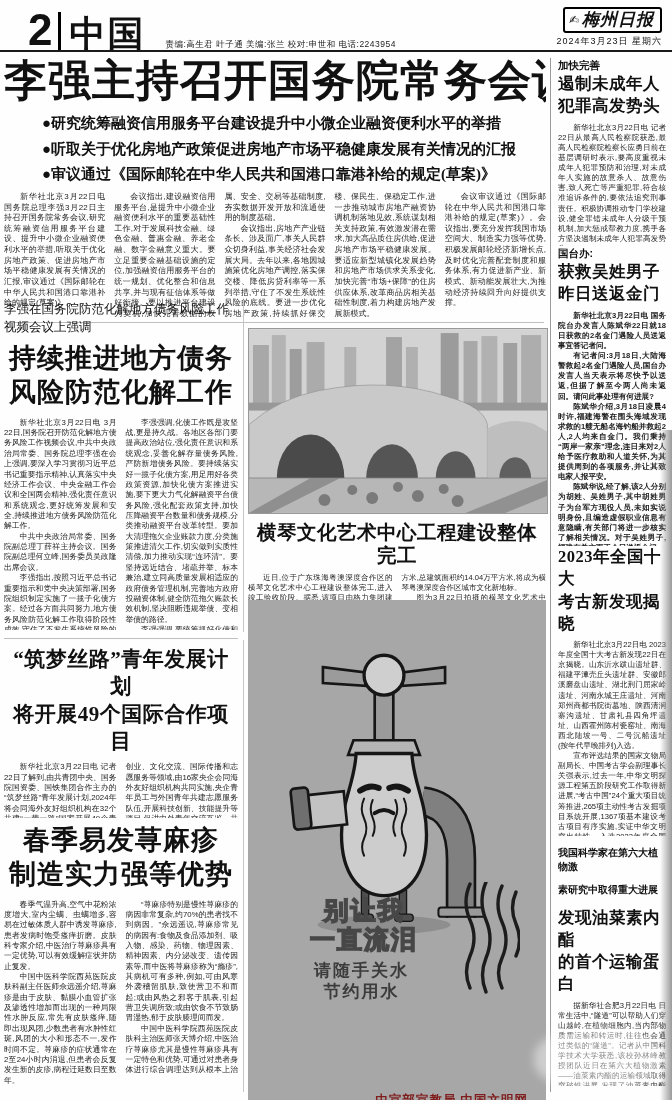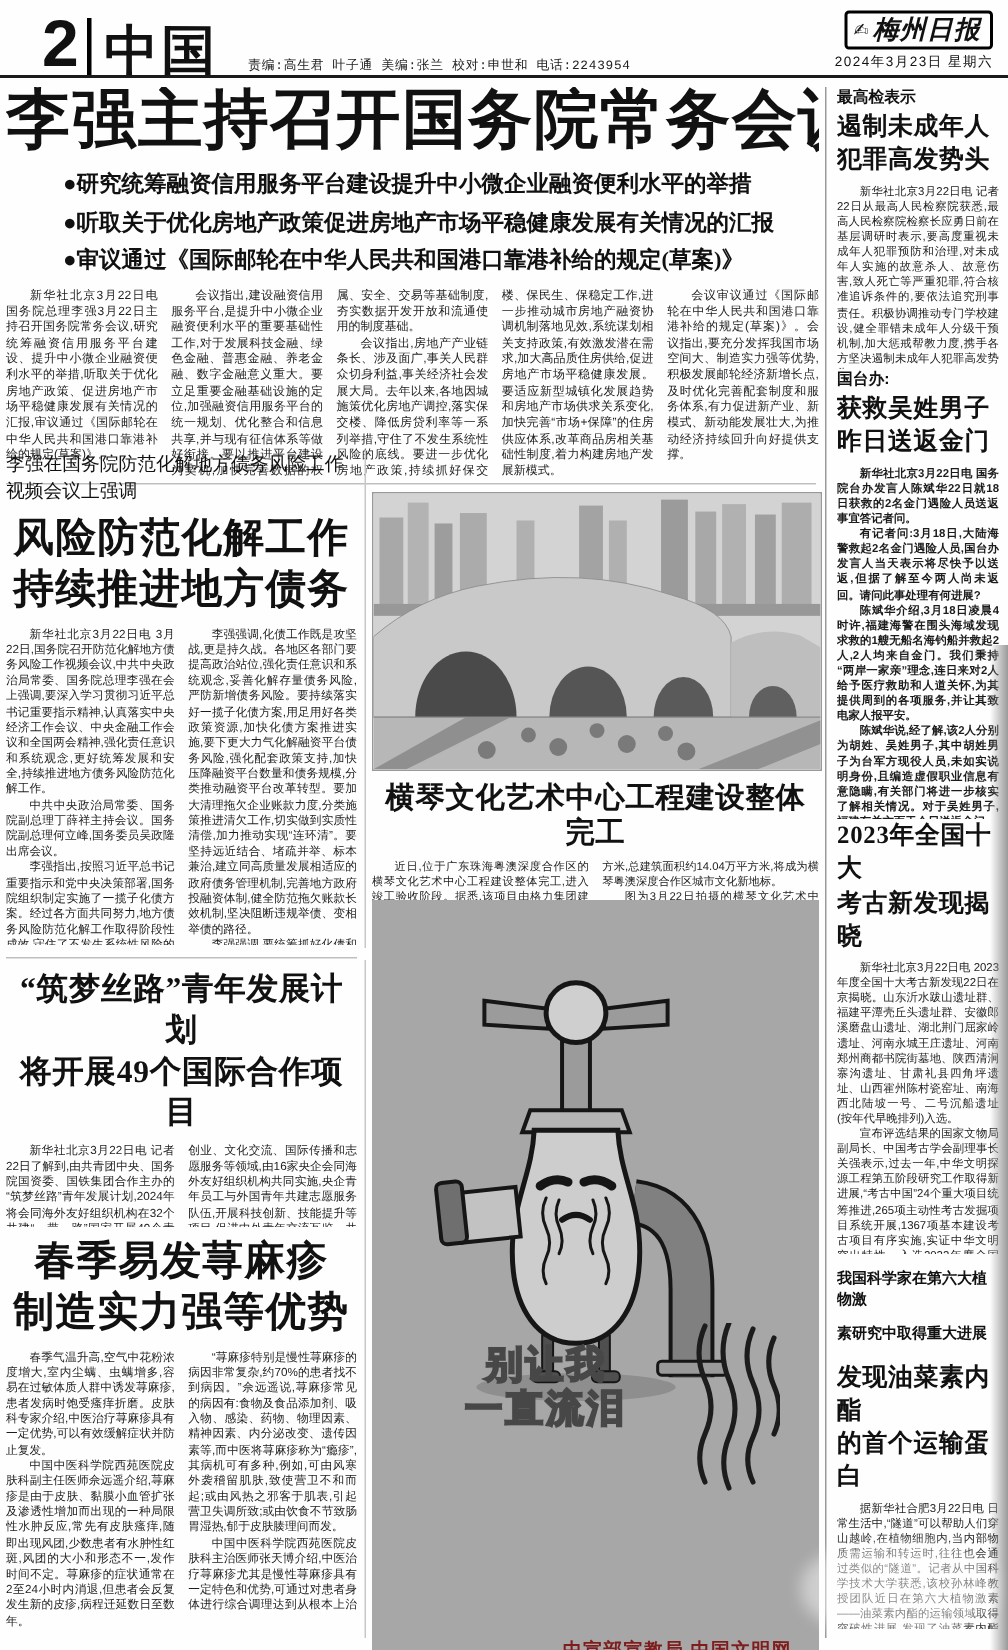--- a/index.html
+++ b/index.html
@@ -49,21 +49,21 @@
   .watermark{background:rgba(255,255,255,.45);filter:blur(5px);border-radius:45%;}
   .edge-shadow{background:linear-gradient(to right,rgba(150,150,150,0),#9a9a9a);}
 </style>
 </head>
 <body>
 
 <div class="abs" style="left:28px;top:8px;display:flex;align-items:flex-end;gap:8px;">
   <span class="hdr-page-num">2</span>
   <span class="hdr-bar"></span>
   <span class="hdr-section">中国</span>
-  <span class="hdr-credits" style="margin:0 0 4px 12px;font-family:Liberation Mono, monospace;">责编:高生君  叶子通   美编:张兰   校对:申世和   电话:2243954</span>
+  <span class="hdr-credits" style="margin:0 0 4px 12px;">责编:高生君  叶子通   美编:张兰   校对:申世和   电话:2243954</span>
 </div>
 <div class="abs" style="right:10px;top:7px;display:flex;flex-direction:column;align-items:flex-end;">
   <div class="masthead-box">
     <span class="masthead-glyph">✍</span>
     <span class="masthead-name">梅州日报</span>
   </div>
   <div class="hdr-date">2024年3月23日  星期六</div>
 </div>
 <div class="abs hdr-rule"></div>
 
@@ -80,21 +80,21 @@
       <p>会议指出,房地产产业链条长、涉及面广,事关人民群众切身利益,事关经济社会发展大局。去年以来,各地因城施策优化房地产调控,落实保交楼、降低房贷利率等一系列举措,守住了不发生系统性风险的底线。要进一步优化房地产政策,持续抓好保交楼、保民生、保稳定工作,进一步推动城市房地产融资协调机制落地见效,系统谋划相关支持政策,有效激发潜在需求,加大高品质住房供给,促进房地产市场平稳健康发展。要适应新型城镇化发展趋势和房地产市场供求关系变化,加快完善“市场+保障”的住房供应体系,改革商品房相关基础性制度,着力构建房地产发展新模式。</p>
       <p>会议审议通过《国际邮轮在中华人民共和国港口靠港补给的规定(草案)》。会议指出,要充分发挥我国市场空间大、制造实力强等优势,积极发展邮轮经济新增长点,及时优化完善配套制度和服务体系,有力促进新产业、新模式、新动能发展壮大,为推动经济持续回升向好提供支撑。</p>
     </div>
 </div>
 <div class="abs h-rule" style="left:4px;top:322px;width:540px;"></div>
 
 <div class="abs v-rule" style="left:550px;top:58px;height:1034px;"></div>
 <div class="abs" style="left:558px;top:58px;width:108px;height:1036px;overflow:hidden;">
 
   <div class="side-art" style="height:188px;">
-    <div class="kicker-sm">最高检表示</div>
+    <div class="kicker-sm">加快完善</div>
     <div class="hl-side">
         <p>遏制未成年人</p>
         <p>犯罪高发势头</p>
       </div>
     <div class="side-body" style="margin-top:5px;">
         <p>新华社北京3月22日电  记者22日从最高人民检察院获悉,最高人民检察院检察长应勇日前在基层调研时表示,要高度重视未成年人犯罪预防和治理,对未成年人实施的故意杀人、故意伤害,致人死亡等严重犯罪,符合核准追诉条件的,要依法追究刑事责任。积极协调推动专门学校建设,健全罪错未成年人分级干预机制,加大惩戒帮教力度,携手各方坚决遏制未成年人犯罪高发势头。</p>
       </div>
   </div>
 
   <div class="side-art" style="height:300px;">
@@ -134,22 +134,22 @@
     <div class="side-body" style="margin-top:5px;">
         <p>据新华社合肥3月22日电  日常生活中,“隧道”可以帮助人们穿山越岭,在植物细胞内,当内部物质需运输和转运时,往往也会通过类似的“隧道”。记者从中国科学技术大学获悉,该校孙林峰教授团队近日在第六大植物激素——油菜素内酯的运输领域取得突破性进展,发现了油菜素内酯的首个运输蛋白。该研究成果3月22日发表于国际权威学术期刊《科学》杂志。</p>
       </div>
   </div>
 </div>
 
 <div class="abs v-rule" style="left:243px;top:300px;height:332px;border-left-color:#c7c7c7;"></div>
 <div class="abs block" style="left:4px;top:300px;width:234px;height:330px;">
   <div style="font:400 12.5px/1.45 var(--sans);">李强在国务院防范化解地方债务风险工作视频会议上强调</div>
   <div class="hl-xl" style="margin:6px 0 8px 0;">
+      <p>持续推进地方债务</p>
       <p>风险防范化解工作</p>
-      <p>持续推进地方债务</p>
     </div>
   <div class="body-text cols-2" style="height:232px;font-size:7.8px;">
       <p>新华社北京3月22日电  3月22日,国务院召开防范化解地方债务风险工作视频会议,中共中央政治局常委、国务院总理李强在会上强调,要深入学习贯彻习近平总书记重要指示精神,认真落实中央经济工作会议、中央金融工作会议和全国两会精神,强化责任意识和系统观念,更好统筹发展和安全,持续推进地方债务风险防范化解工作。</p>
       <p>中共中央政治局常委、国务院副总理丁薛祥主持会议。国务院副总理何立峰,国务委员吴政隆出席会议。</p>
       <p>李强指出,按照习近平总书记重要指示和党中央决策部署,国务院组织制定实施了一揽子化债方案。经过各方面共同努力,地方债务风险防范化解工作取得阶段性成效,守住了不发生系统性风险的底线。</p>
       <p>李强强调,化债工作既是攻坚战,更是持久战。各地区各部门要提高政治站位,强化责任意识和系统观念,妥善化解存量债务风险,严防新增债务风险。要持续落实好一揽子化债方案,用足用好各类政策资源,加快化债方案推进实施,要下更大力气化解融资平台债务风险,强化配套政策支持,加快压降融资平台数量和债务规模,分类推动融资平台改革转型。要加大清理拖欠企业账款力度,分类施策推进清欠工作,切实做到实质性清偿,加力推动实现“连环清”。要坚持远近结合、堵疏并举、标本兼治,建立同高质量发展相适应的政府债务管理机制,完善地方政府投融资体制,健全防范拖欠账款长效机制,坚决阻断违规举债、变相举债的路径。</p>
       <p>李强强调,要统筹抓好化债和发展,在高质量发展中推进债务风险化解。要以化债为契机倒逼发展方式转型,在改革创新上迈出更大步伐,在化解债务风险中找到新的发展路径。经济大省要挑起大梁,为稳定全国经济作出更大贡献。各地区各部门要以只争朝夕、时不我待的紧迫感,紧抓快干、埋头苦干,努力形成更多工作成果,不断巩固和增强经济回升向好态势。</p>
     </div>
 </div>
 
@@ -263,17 +263,21 @@
       <path d="M8,2 q-8,18 0,36 q8,18 0,36 q-7,16 0,32"></path>
       <path d="M24,0 q-8,19 0,38 q8,19 0,38 q-7,17 0,34"></path>
       <path d="M40,4 q-8,18 0,36 q8,18 0,36 q-7,15 0,30"></path>
       <path d="M54,10 q-7,16 0,32 q7,16 0,32"></path>
     </g>
   </svg>
   <div class="abs psa-slogan-big" style="left:62px;top:296px;text-align:center;">
       <div>别让我</div>
       <div>一直流泪</div>
     </div>
+  <div class="abs psa-slogan-sub" style="left:66px;top:360px;text-align:center;">
+      <div>请随手关水</div>
+      <div>节约用水</div>
+    </div>
   <div class="abs psa-footer" style="right:18px;bottom:20px;">中宣部宣教局   中国文明网</div>
 </div>
 
 <div class="abs edge-shadow" style="right:0;top:430px;width:12px;height:670px;"></div>
 <div class="abs watermark" style="left:534px;top:1028px;width:130px;height:62px;"></div>
 
 </body></html>

